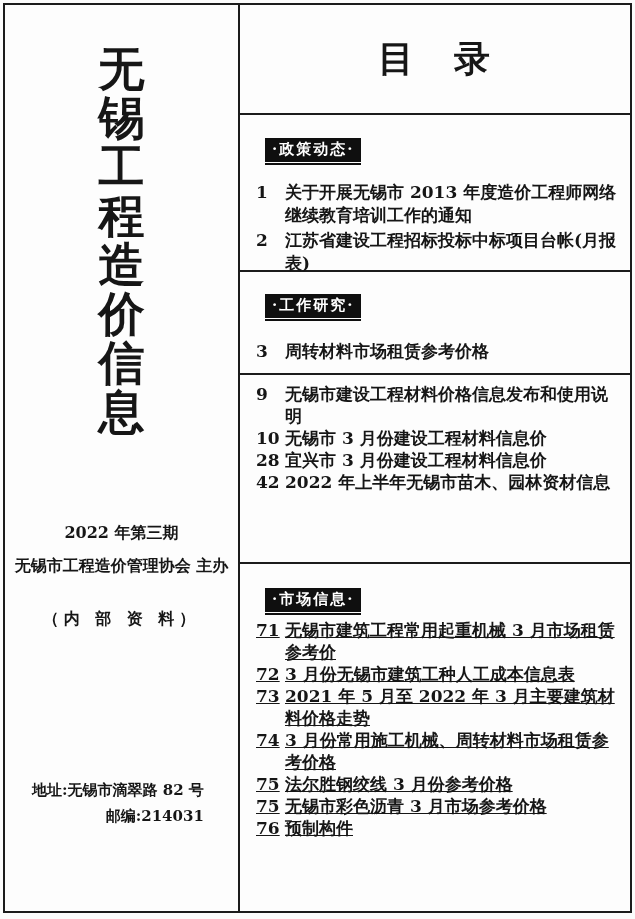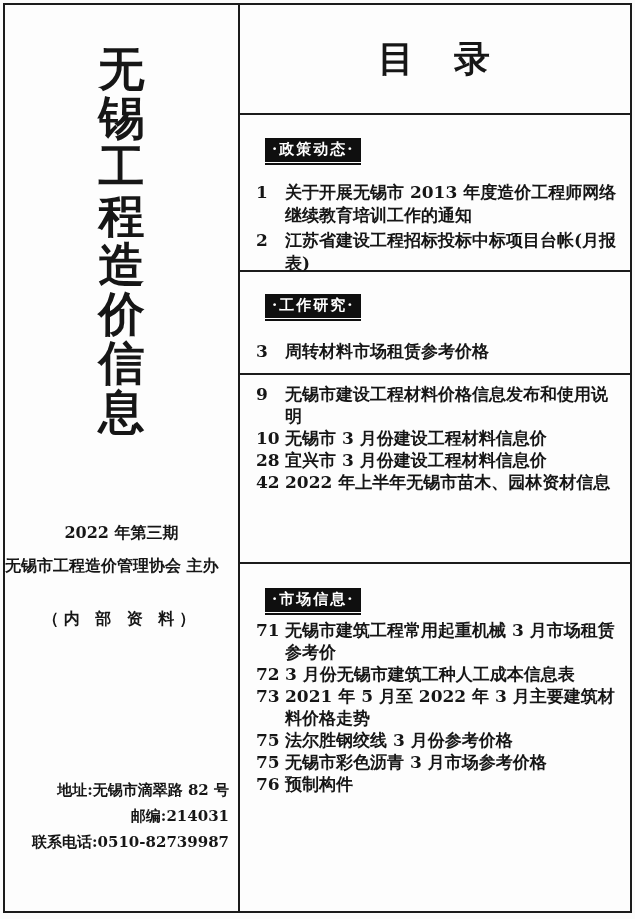--- a/index.html
+++ b/index.html
@@ -50,20 +50,21 @@
     font-size: 16px;
     font-weight: bold;
     line-height: 27px;
     margin-top: 35px;
   }
   .organizer {
     position: absolute;
     top: 551px;
     left: 0;
     width: 100%;
+    text-align: center;
     font-size: 16px;
     font-weight: bold;
     white-space: nowrap;
   }
   .internal {
     position: absolute;
     top: 604px;
     left: 0;
     width: 100%;
     text-align: center;
@@ -95,21 +96,21 @@
   }
   .sec {
     box-sizing: border-box;
     border-bottom: 2px solid #1c1c1c;
     position: relative;
   }
   .sec-toc     { height: 110px; display: flex; align-items: center; justify-content: center; }
   .sec-policy  { height: 157px; }
   .sec-work    { height: 103px; }
   .sec-material{ height: 189px; }
-  .sec-market  { flex: 1; border-bottom: none; }
+  .sec-market  { flex: 1; border-bottom: none; text-decoration: underline; }
   .toc-title {
     font-size: 36px;
     font-weight: bold;
     letter-spacing: 2px;
   }
   .label-row {
     display: inline-block;
     margin-left: 25px;
     border-bottom: 2px solid #0f0f0f;
     padding-bottom: 1px;
@@ -175,21 +176,20 @@
       <div>2022 年第三期</div>
     </div>
 
     <div class="organizer">无锡市工程造价管理协会 主办</div>
 
     <div class="internal">（内 部 资 料）</div>
 
     <div class="contact">
       <div>地址:无锡市滴翠路 82 号</div>
       <div>邮编:214031</div>
-      <div>联系电话:0510-82739987</div>
     </div>
   </div>
 
   <div class="right-panel">
 
     <div class="sec sec-toc">
       <div class="toc-title">目　录</div>
     </div>
 
     <div class="sec sec-policy">
@@ -252,20 +252,24 @@
         </div>
         <div class="row">
           <span class="num">72</span>
           <span class="ttl">3 月份无锡市建筑工种人工成本信息表</span>
         </div>
         <div class="row">
           <span class="num">73</span>
           <span class="ttl">2021 年 5 月至 2022 年 3 月主要建筑材料价格走势</span>
         </div>
         <div class="row">
+          <span class="num">74</span>
+          <span class="ttl">3 月份常用施工机械、周转材料市场租赁参考价格</span>
+        </div>
+        <div class="row">
           <span class="num">75</span>
           <span class="ttl">法尔胜钢绞线 3 月份参考价格</span>
         </div>
         <div class="row">
           <span class="num">75</span>
           <span class="ttl">无锡市彩色沥青 3 月市场参考价格</span>
         </div>
         <div class="row">
           <span class="num">76</span>
           <span class="ttl">预制构件</span>

